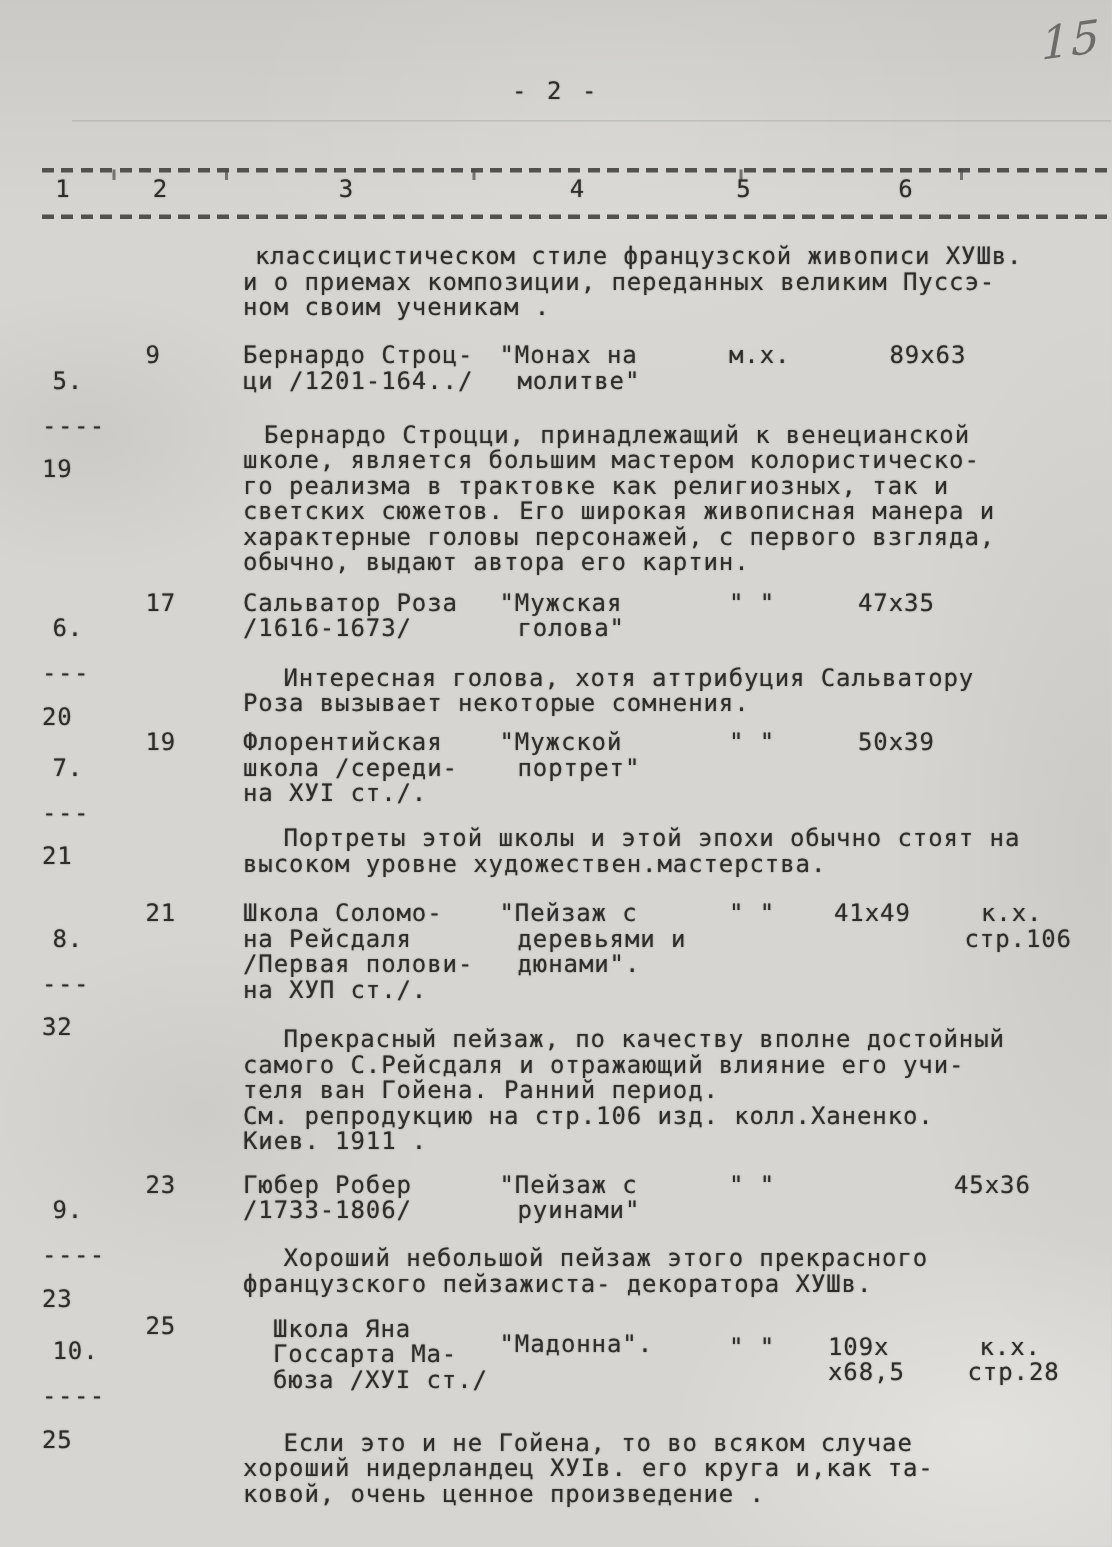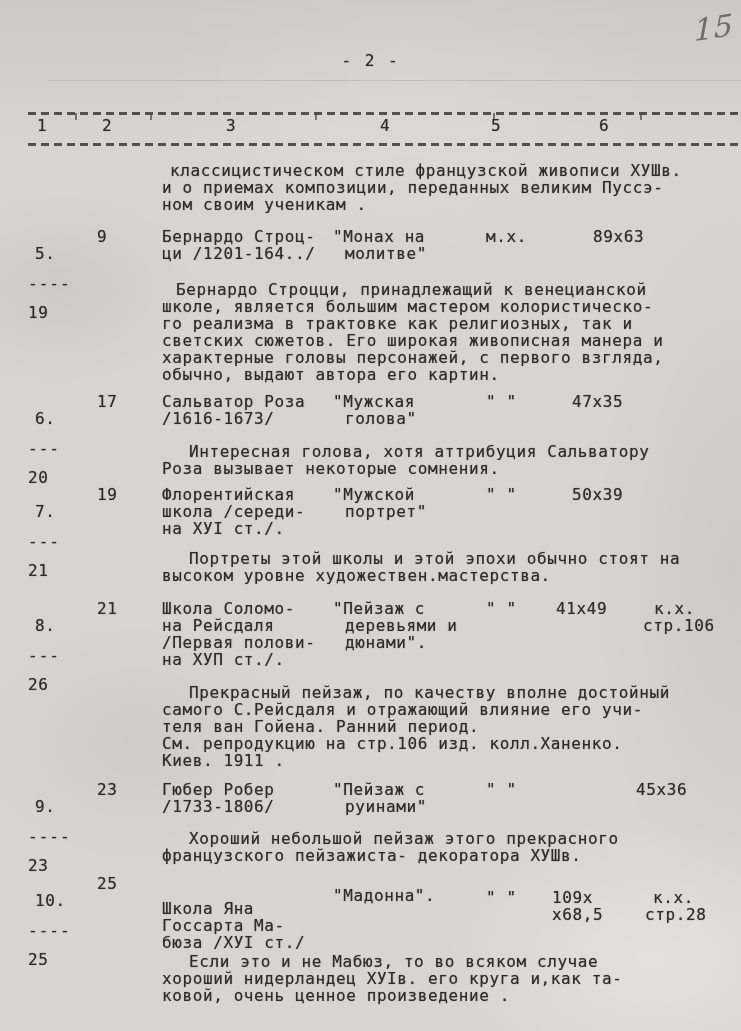--- a/index.html
+++ b/index.html
@@ -150,21 +150,21 @@
     <div class="c5 tw">" "</div>
     <div class="c6 tw" style="left:572px;">50х39</div>
   </div>
   <div class="abs tw desc ind" style="top:550px;">Портреты этой школы и этой эпохи обычно стоят на
 высоком уровне художествен.мастерства.</div>
 
   <div class="entry" style="top:600px;">
     <div class="c1 tw">
       <span class="num">8.</span>
       <span class="dash">---</span>
-      <span class="num2">26</span>
+      <span class="num2">32</span>
     </div>
     <div class="c2 tw">21</div>
     <div class="c3 tw">Школа Соломо-
 на Рейсдаля
 /Первая полови-
 на ХУП ст./.</div>
     <div class="c4 tw">"Пейзаж с
 деревьями и
 дюнами".</div>
     <div class="c5 tw">" "</div>
@@ -195,27 +195,27 @@
   <div class="abs tw desc ind" style="top:830px;">Хороший небольшой пейзаж этого прекрасного
 французского пейзажиста- декоратора ХУШв.</div>
 
   <div class="entry" style="top:875px;">
     <div class="c1 tw">
       <span class="num">10.</span>
       <span class="dash">----</span>
       <span class="num2">25</span>
     </div>
     <div class="c2 tw">25</div>
-    <div class="c3 tw" style="top:25px;">Школа Яна
+    <div class="c3 tw" style="top:2px;margin-left:20px;">Школа Яна
 Госсарта Ма-
 бюза /ХУІ ст./</div>
     <div class="c4 tw" style="top:12px;">"Мадонна".</div>
     <div class="c5 tw" style="top:14px;">" "</div>
     <div class="c6 tw" style="top:14px;left:552px;">109х
 х68,5</div>
     <div class="c7 tw" style="top:14px;left:645px;text-indent:8px;">к.х.
 стр.28</div>
   </div>
-  <div class="abs tw desc ind" style="top:953px;">Если это и не Мабюз, то во всяком случае
+  <div class="abs tw desc ind" style="top:953px;">Если это и не Гойена, то во всяком случае
 хороший нидерландец ХУІв. его круга и,как та-
 ковой, очень ценное произведение .</div>
 
 </div>
 
 </body></html>

